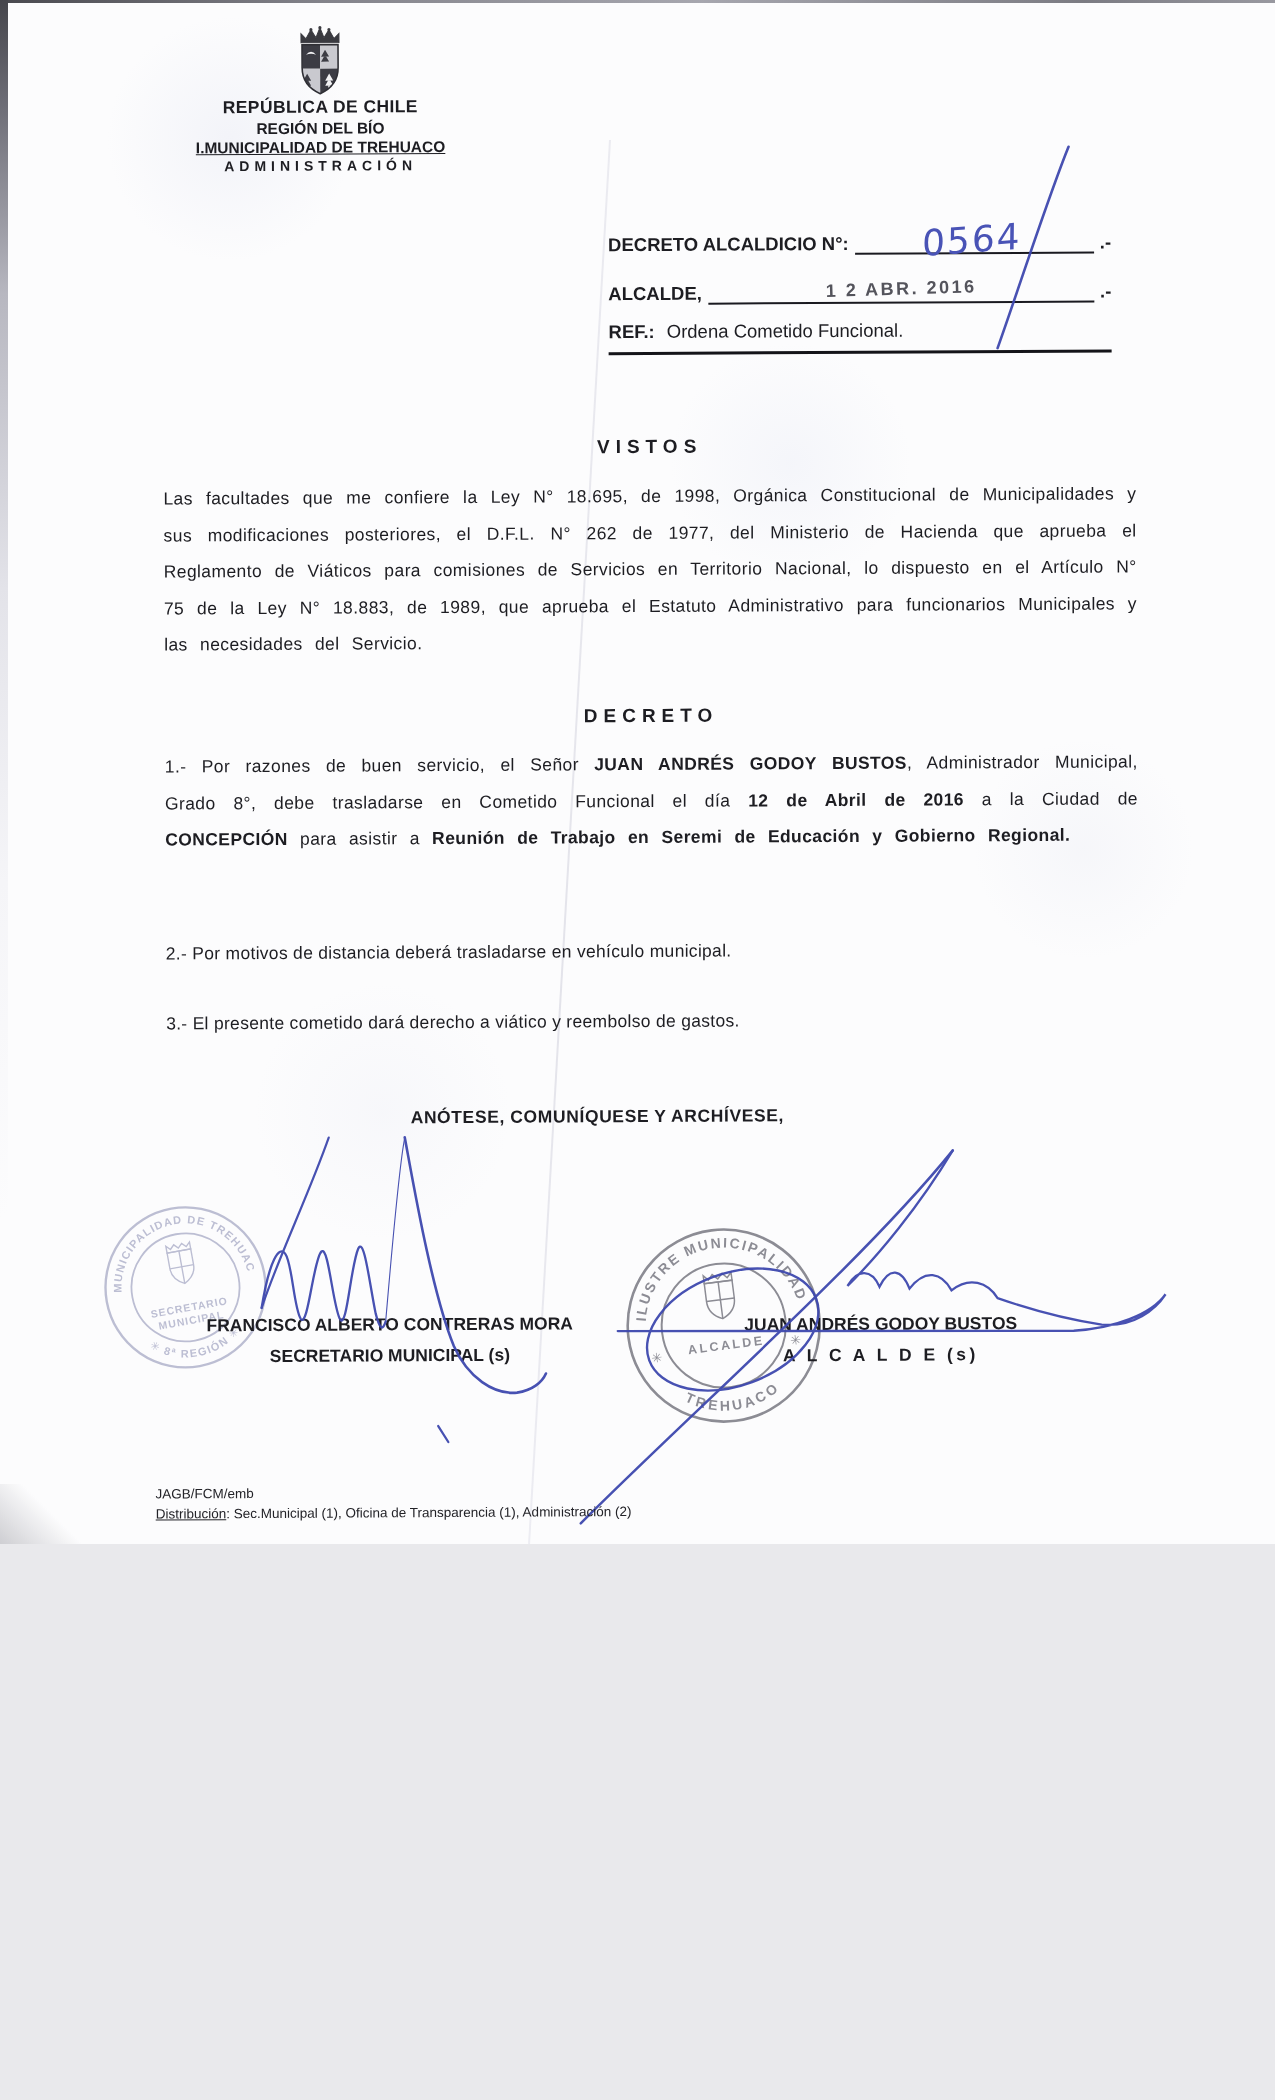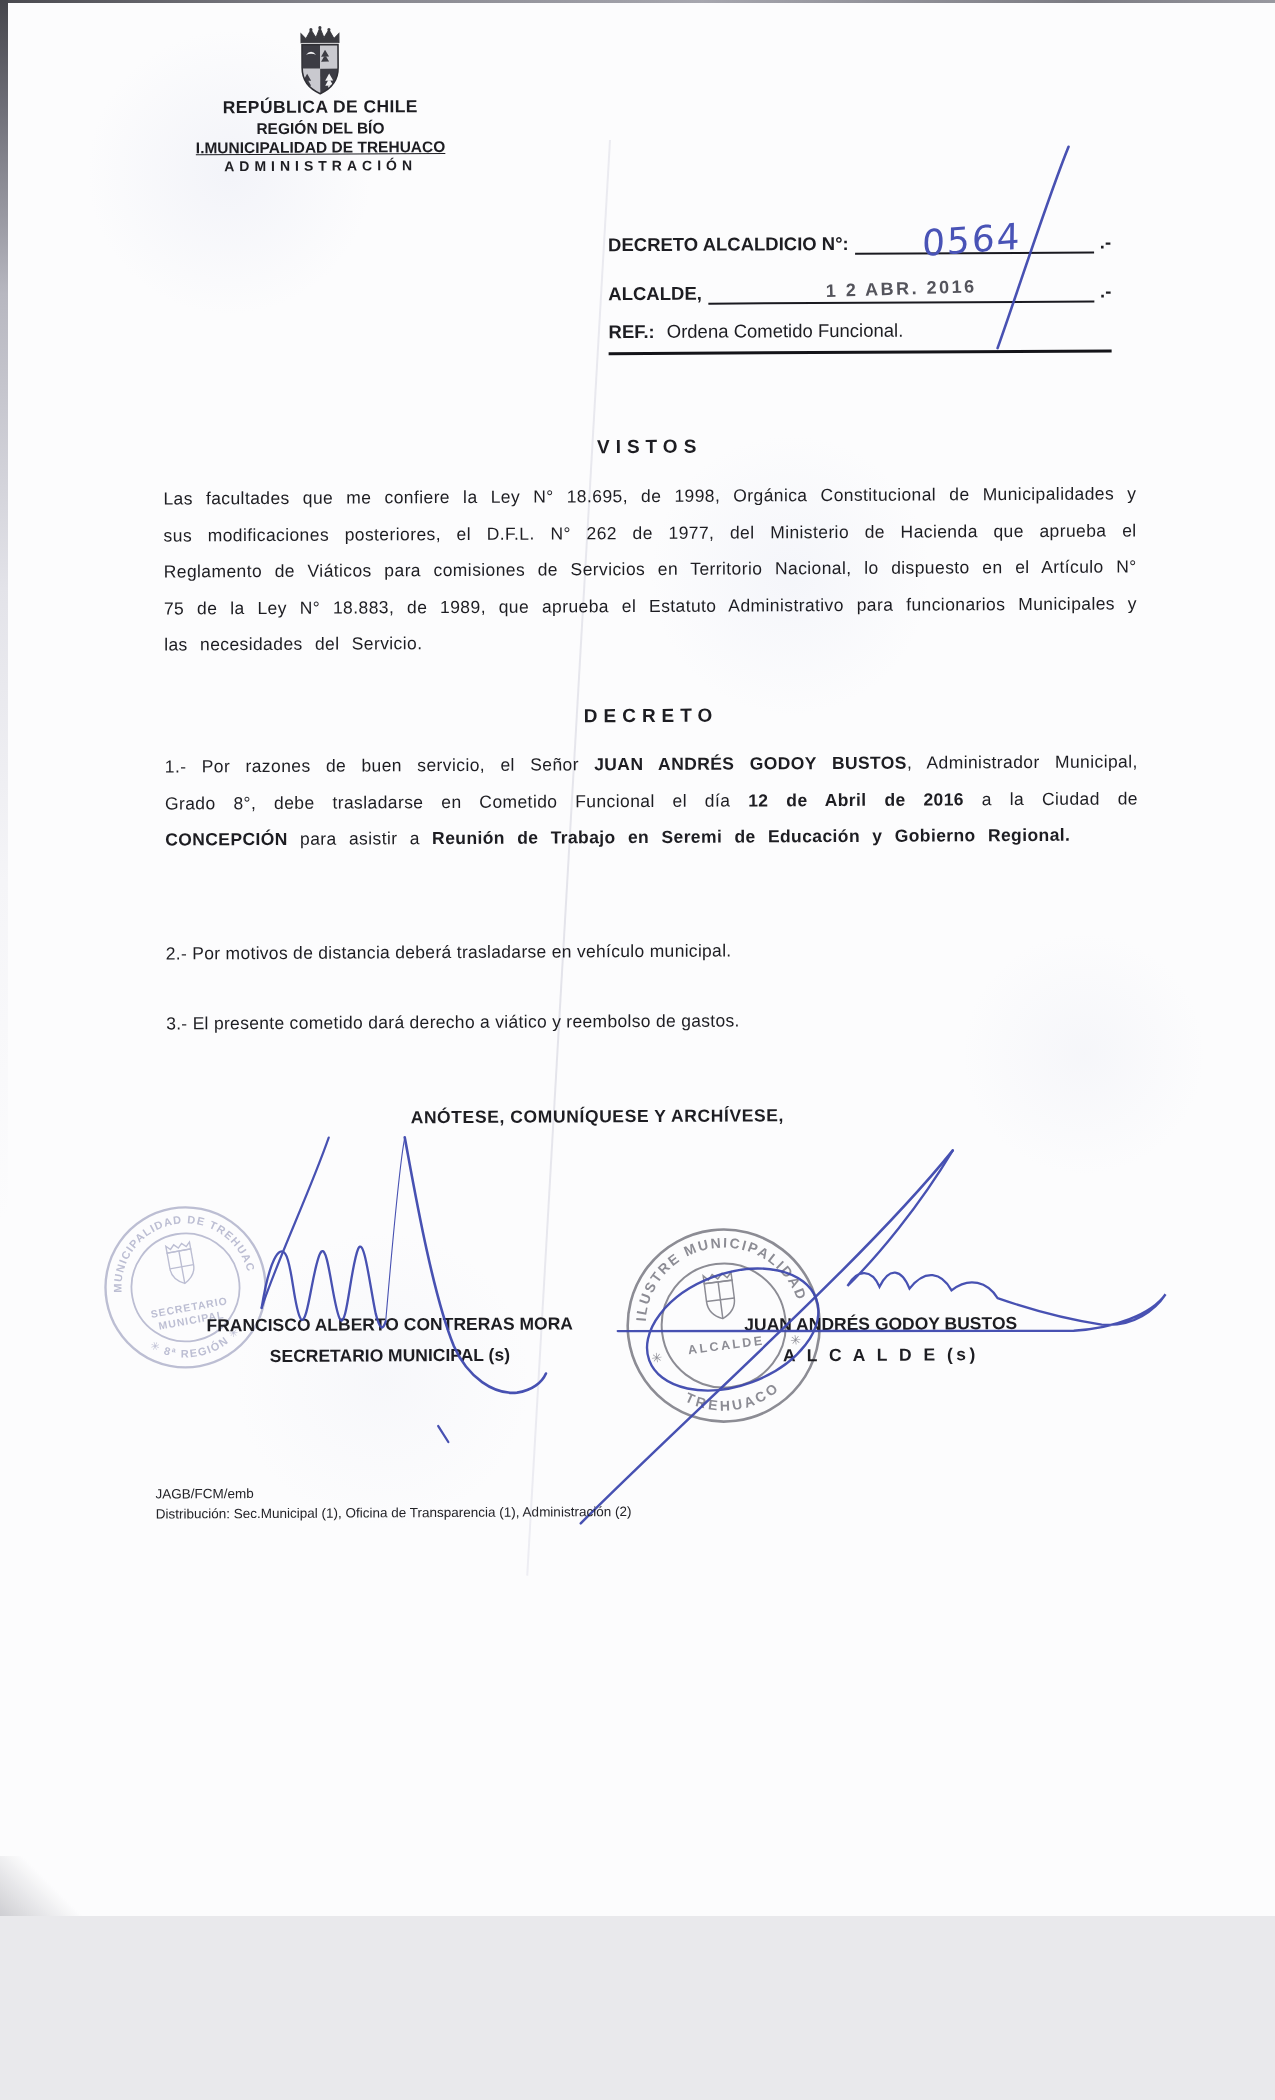--- a/index.html
+++ b/index.html
@@ -1,17 +1,17 @@
 <!DOCTYPE html>
 <html><head>
 <meta charset="utf-8">
 <style>
   html,body{margin:0;padding:0;background:#e9e9ec;}
   .page{
-    position:relative;width:1275px;height:1916px;margin:0 auto;overflow:hidden;
+    position:relative;width:1275px;height:1544px;margin:0 auto;overflow:hidden;
     background:#fcfcfd;
     font-family:"Liberation Sans","DejaVu Sans",sans-serif;
     color:#1d1d22;
   }
   .paper-texture{
     position:absolute;inset:0;pointer-events:none;
     background-image:
       radial-gradient(circle at 18% 9%, rgba(205,210,232,.20), transparent 7%),
       radial-gradient(circle at 62% 30%, rgba(205,212,235,.16), transparent 9%),
       radial-gradient(circle at 85% 55%, rgba(208,212,230,.14), transparent 8%),
@@ -65,21 +65,21 @@
   .closing{position:absolute;left:410px;top:1106px;font-size:17.5px;font-weight:bold;letter-spacing:.6px;}
 
   
   .sigblock{position:absolute;text-align:center;font-weight:bold;font-size:17.5px;line-height:31px;}
   .sig-left{left:157px;top:1308px;width:462px;}
   .sig-right{left:703px;top:1310px;width:352px;}
   .sig-right .sig-title{letter-spacing:3.5px;}
 
   
   .footer{position:absolute;left:153px;top:1482px;font-size:13.5px;line-height:20px;color:#232328;}
-  .footer .ul{}
+  .footer .ul{text-decoration:underline;}
 
   .stamp{position:absolute;pointer-events:none;}
   .stamp-left{left:95px;top:1196px;opacity:.58;transform:rotate(-10deg);}
   .stamp-right{left:620px;top:1224px;opacity:.82;transform:rotate(-7deg);}
   .pen{position:absolute;left:0;top:0;pointer-events:none;}
 </style>
 </head>
 <body>
 
 <div class="page">

